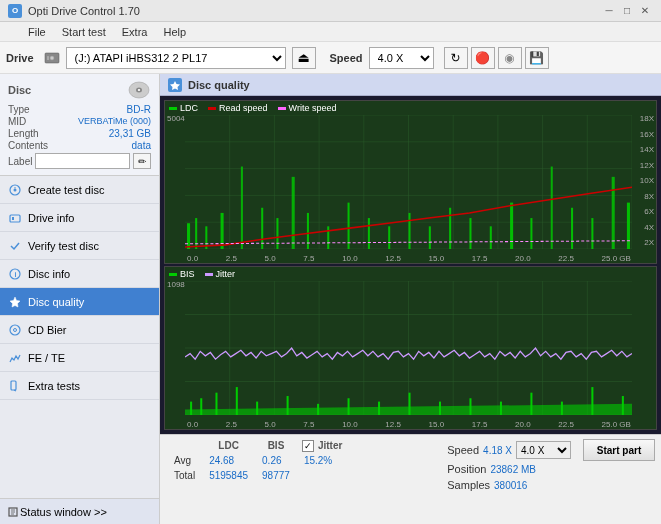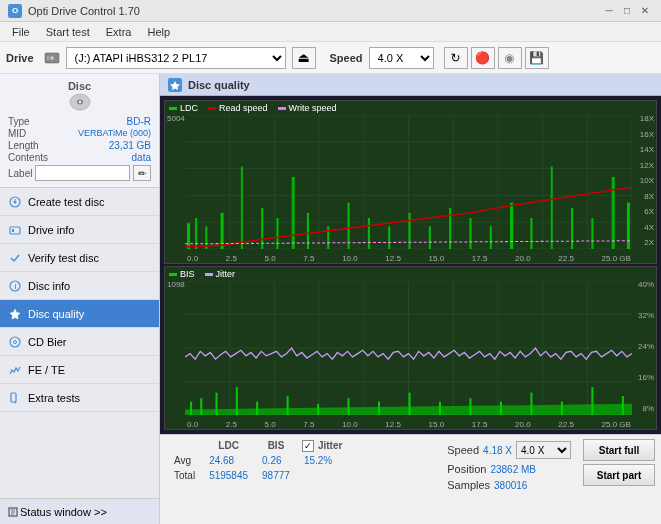--- a/index.html
+++ b/index.html
@@ -7,42 +7,42 @@
 
     
     .titlebar { background: #e8e8e8; height: 22px; display: flex; align-items: center; padding: 0 8px; border-bottom: 1px solid #ccc; justify-content: space-between; }
     .titlebar-left { display: flex; align-items: center; gap: 6px; }
     .titlebar-icon { width: 14px; height: 14px; background: #4a90d9; border-radius: 2px; display: flex; align-items: center; justify-content: center; color: white; font-size: 8px; font-weight: bold; }
     .titlebar-title { font-size: 11px; color: #333; }
     .titlebar-controls { display: flex; gap: 2px; }
     .titlebar-btn { width: 16px; height: 16px; border: none; background: transparent; cursor: pointer; font-size: 10px; color: #555; display: flex; align-items: center; justify-content: center; padding: 0; }
 
     
-    .menubar { background: #f0f0f0; height: 20px; display: flex; align-items: center; padding: 0 4px; border-bottom: 1px solid #ddd; }
+    .menubar { background: #f0f0f0; height: 20px; display: flex; align-items: center; padding: 0 20px; border-bottom: 1px solid #ddd; }
     .menu-item { padding: 2px 8px; cursor: pointer; font-size: 11px; color: #333; }
 
     
     .drivebar { background: #f5f5f5; height: 32px; display: flex; align-items: center; padding: 0 6px; border-bottom: 1px solid #ddd; gap: 6px; }
     .drive-label { font-size: 11px; color: #333; font-weight: 600; margin-right: 4px; }
     .drive-select { height: 22px; min-width: 220px; font-size: 11px; border: 1px solid #aaa; background: white; padding: 0 4px; }
     .drive-eject-btn { width: 24px; height: 22px; border: 1px solid #aaa; background: #f5f5f5; cursor: pointer; display: flex; align-items: center; justify-content: center; font-size: 13px; }
     .speed-label { font-size: 11px; color: #333; font-weight: 600; margin-left: 8px; }
     .speed-select { height: 22px; width: 65px; font-size: 11px; border: 1px solid #aaa; background: white; padding: 0 4px; }
     .drive-icons { display: flex; gap: 3px; margin-left: 4px; }
     .drive-icon-btn { width: 24px; height: 22px; border: 1px solid #aaa; background: #f5f5f5; cursor: pointer; display: flex; align-items: center; justify-content: center; font-size: 12px; }
 
     
     .main { display: flex; height: calc(524px - 22px - 20px - 32px); }
 
     
     .sidebar { width: 160px; background: #e8eaf0; border-right: 1px solid #ccc; display: flex; flex-direction: column; flex-shrink: 0; }
 
     
     .disc-panel { padding: 6px 8px; border-bottom: 1px solid #ccc; background: #f0f2f8; }
-    .disc-panel-header { display: flex; align-items: center; justify-content: space-between; margin-bottom: 4px; flex-direction: column; }
+    .disc-panel-header { display: flex; align-items: center; justify-content: space-between; margin-bottom: 4px; }
     .disc-label { font-size: 11px; color: #555; font-weight: 600; }
     .disc-icon { width: 24px; height: 20px; display: flex; align-items: center; justify-content: center; color: #666; font-size: 13px; }
     .disc-row { display: flex; justify-content: space-between; margin-bottom: 1px; }
     .disc-key { font-size: 10px; color: #555; }
     .disc-val { font-size: 10px; color: #1a6cc7; text-align: right; }
     .disc-label-row { display: flex; align-items: center; gap: 3px; margin-top: 2px; }
     .disc-label-input { height: 16px; width: 95px; border: 1px solid #aaa; font-size: 10px; padding: 0 2px; }
     .disc-label-btn { width: 18px; height: 16px; border: 1px solid #aaa; background: #f5f5f5; cursor: pointer; display: flex; align-items: center; justify-content: center; font-size: 10px; }
 
     
@@ -406,27 +406,20 @@
           <span class="y-label-left">8</span>
           <span class="y-label-left">7</span>
           <span class="y-label-left">6</span>
           <span class="y-label-left">5</span>
           <span class="y-label-left">4</span>
           <span class="y-label-left">3</span>
           <span class="y-label-left">2</span>
           <span class="y-label-left">1</span>
         </div>
 
-        <div class="y-axis-right" style="top:14px;">
-          <span class="y-label-right">40%</span>
-          <span class="y-label-right">32%</span>
-          <span class="y-label-right">24%</span>
-          <span class="y-label-right">16%</span>
-          <span class="y-label-right">8%</span>
-        </div>
         <svg class="chart-svg" viewBox="0 0 440 120" preserveAspectRatio="none" style="position:absolute;top:14px;left:20px;right:24px;bottom:14px;width:calc(100% - 44px);height:calc(100% - 28px);">
           <rect width="440" height="120" fill="#1a3a1a"></rect>
 
           <line x1="0" y1="0" x2="440" y2="0" stroke="#2a5a2a" stroke-width="0.5"></line>
           <line x1="0" y1="30" x2="440" y2="30" stroke="#2a5a2a" stroke-width="0.5"></line>
           <line x1="0" y1="60" x2="440" y2="60" stroke="#2a5a2a" stroke-width="0.5"></line>
           <line x1="0" y1="90" x2="440" y2="90" stroke="#2a5a2a" stroke-width="0.5"></line>
           <line x1="0" y1="120" x2="440" y2="120" stroke="#2a5a2a" stroke-width="0.5"></line>
           <line x1="44" y1="0" x2="44" y2="120" stroke="#2a5a2a" stroke-width="0.5"></line>
           <line x1="88" y1="0" x2="88" y2="120" stroke="#2a5a2a" stroke-width="0.5"></line>
@@ -521,18 +514,17 @@
           <span class="stats-label">Position</span>
           <span class="stats-blue" style="font-size:10px;">23862 MB</span>
         </div>
         <div style="display:flex;align-items:center;gap:4px;">
           <span class="stats-label">Samples</span>
           <span class="stats-blue" style="font-size:10px;">380016</span>
         </div>
       </div>
 
       <div class="btn-area">
-        <button class="btn-start">Start full</button>
         <button class="btn-start">Start part</button>
       </div>
     </div>
   </div>
 </div>
 
 </body></html>

